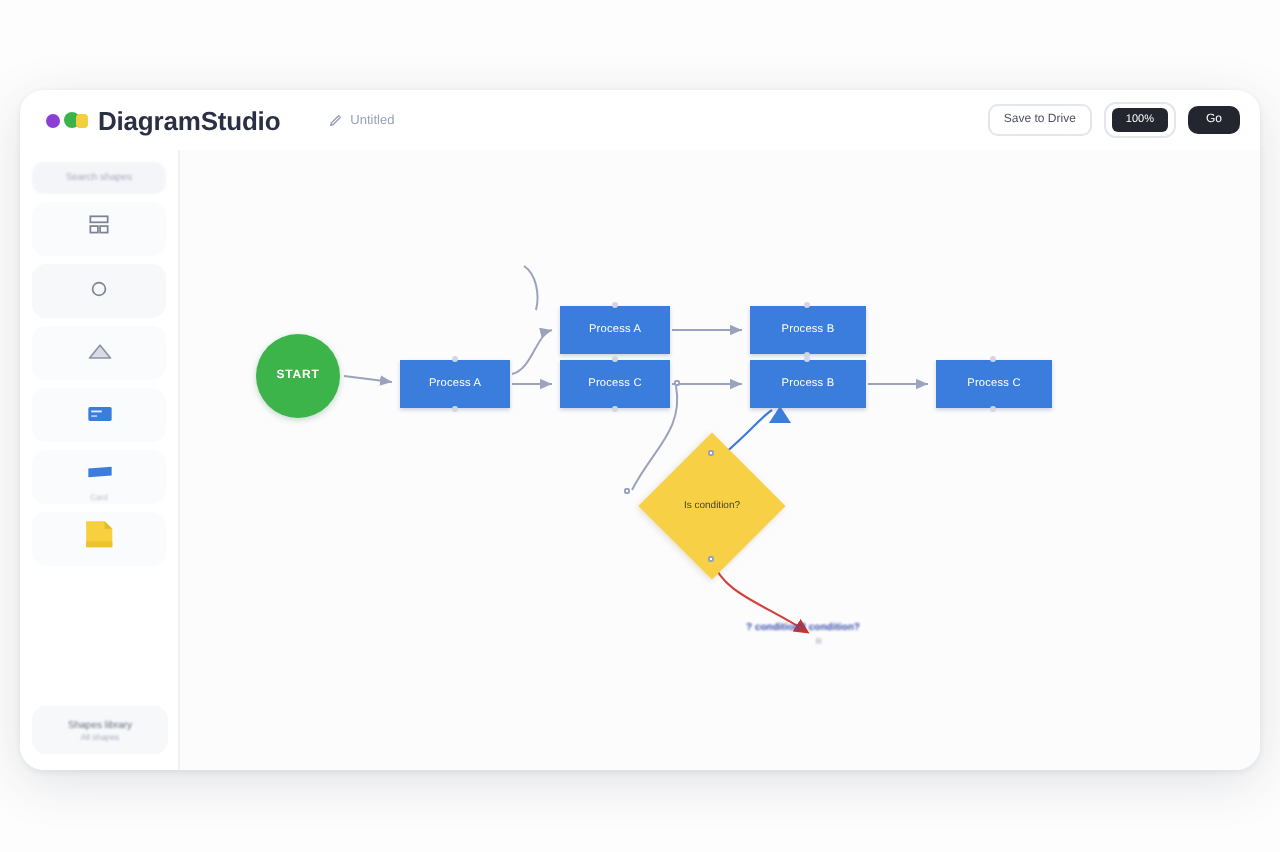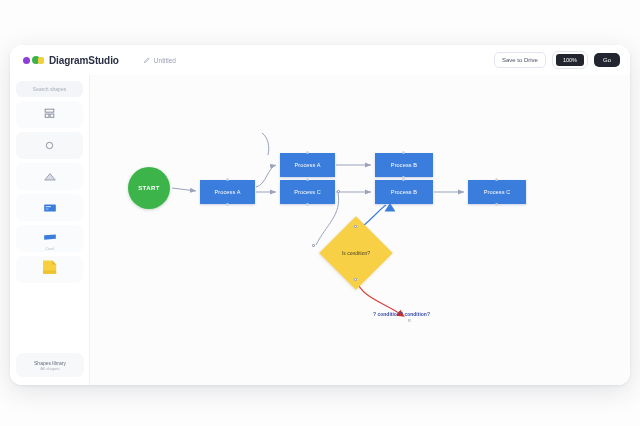--- a/index.html
+++ b/index.html
@@ -34,21 +34,21 @@
     display: flex; align-items: center; gap: 5px;
     padding: 3px 8px 3px 5px;
     border-radius: 7px;
   }
   .dots { display: flex; align-items: center; gap: 2px; }
   .dot { width: 7px; height: 7px; border-radius: 50%; }
   .dot.purple { background: #8b3fd4; }
   .dot.green  { background: #3cb34a; width: 8px; height: 8px; }
   .dot.yellow { background: #f2cf3d; width: 6px; height: 7px; border-radius: 2px; margin-left:-4px; }
   .logo-text {
-    font-size: 10px; font-weight: bold; color: #2b2f44;
+    font-size: 13px; font-weight: bold; color: #2b2f44;
     letter-spacing: -.1px; filter: blur(.35px);
   }
   .crumb-sep { width: 16px; }
   .crumb {
     display: flex; align-items: center; gap: 4px;
   }
   .pen-icon { color: #8e93a6; display:flex; }
   .crumb-text { font-size: 6.5px; color: #9aa0b4; filter: blur(.3px); }
 
   .header-right {

